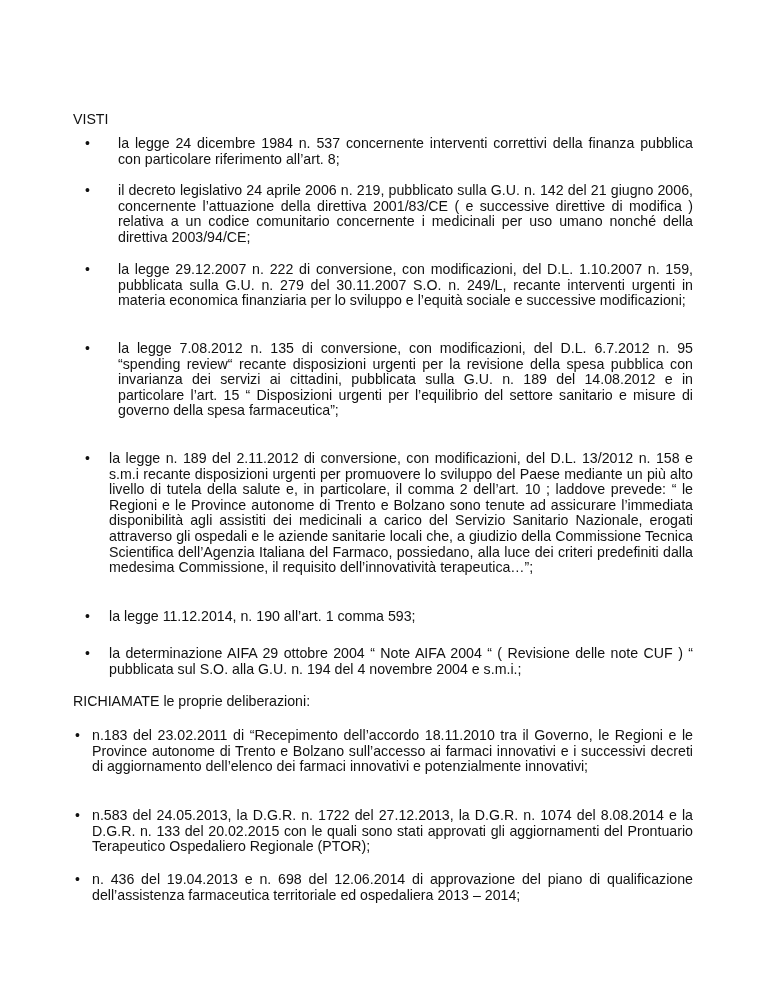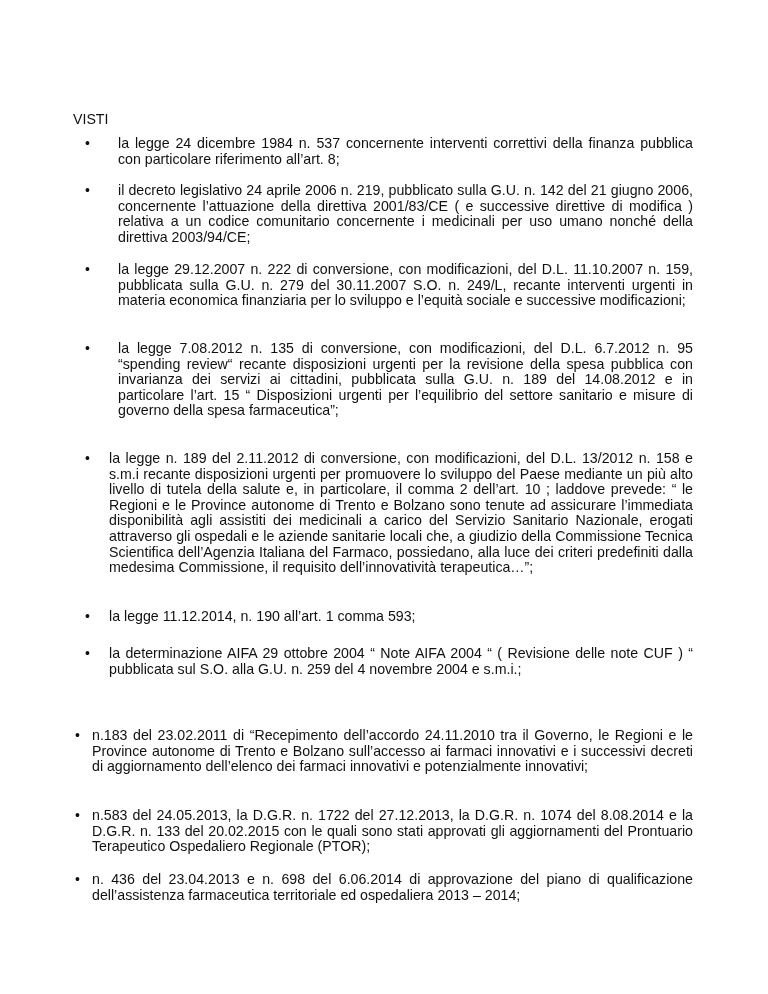--- a/index.html
+++ b/index.html
@@ -25,52 +25,53 @@
     <div class="text">la legge 24 dicembre 1984 n. 537 concernente interventi correttivi della finanza pubblica con particolare riferimento all’art. 8;</div>
   </div>
 
   <div class="item list1" style="left:118px; top:183px; width:575px;">
     <span class="bullet">•</span>
     <div class="text">il decreto legislativo 24 aprile 2006 n. 219, pubblicato sulla G.U. n. 142 del 21 giugno 2006, concernente l’attuazione della direttiva 2001/83/CE ( e successive direttive di modifica ) relativa a un codice comunitario concernente i medicinali per uso umano nonché della direttiva 2003/94/CE;</div>
   </div>
 
   <div class="item list1" style="left:118px; top:262px; width:575px;">
     <span class="bullet">•</span>
-    <div class="text">la legge 29.12.2007 n. 222 di conversione, con modificazioni, del D.L. 11.10.2007 n. 159, pubblicata sulla G.U. n. 279 del 30.11.2007 S.O. n. 249/L, recante interventi urgenti in materia economica finanziaria per lo sviluppo e l’equità sociale e successive modificazioni;</div>
+    <div class="text">la legge 29.12.2007 n. 222 di conversione, con modificazioni, del D.L. 1.10.2007 n. 159, pubblicata sulla G.U. n. 279 del 30.11.2007 S.O. n. 249/L, recante interventi urgenti in materia economica finanziaria per lo sviluppo e l’equità sociale e successive modificazioni;</div>
   </div>
 
   <div class="item list1" style="left:118px; top:341px; width:575px;">
     <span class="bullet">•</span>
     <div class="text">la legge 7.08.2012 n. 135 di conversione, con modificazioni, del D.L. 6.7.2012 n. 95 “spending review“ recante disposizioni urgenti per la revisione della spesa pubblica con invarianza dei servizi ai cittadini, pubblicata sulla G.U. n. 189 del 14.08.2012 e in particolare l’art. 15 “ Disposizioni urgenti per l’equilibrio del settore sanitario e misure di governo della spesa farmaceutica”;</div>
   </div>
 
   <div class="item list1" style="left:109px; top:451px; width:584px;">
     <span class="bullet" style="left:-24px;">•</span>
     <div class="text">la legge n. 189 del 2.11.2012 di conversione, con modificazioni, del D.L. 13/2012 n. 158 e s.m.i recante disposizioni urgenti per promuovere lo sviluppo del Paese mediante un più alto livello di tutela della salute e, in particolare, il comma 2 dell’art. 10 ; laddove prevede: “ le Regioni e le Province autonome di Trento e Bolzano sono tenute ad assicurare l’immediata disponibilità agli assistiti dei medicinali a carico del Servizio Sanitario Nazionale, erogati attraverso gli ospedali e le aziende sanitarie locali che, a giudizio della Commissione Tecnica Scientifica dell’Agenzia Italiana del Farmaco, possiedano, alla luce dei criteri predefiniti dalla medesima Commissione, il requisito dell’innovatività terapeutica…”;</div>
   </div>
 
   <div class="item list1" style="left:109px; top:609px; width:584px;">
     <span class="bullet" style="left:-24px;">•</span>
     <div class="text">la legge 11.12.2014, n. 190 all’art. 1 comma 593;</div>
   </div>
 
   <div class="item list1" style="left:109px; top:646px; width:584px;">
     <span class="bullet" style="left:-24px;">•</span>
-    <div class="text">la determinazione AIFA 29 ottobre 2004 “ Note AIFA 2004 “ ( Revisione delle note CUF ) “ pubblicata sul S.O. alla G.U. n. 259 del 4 novembre 2004 e s.m.i.;</div>
+    <div class="text">la determinazione AIFA 29 ottobre 2004 “ Note AIFA 2004 “ ( Revisione delle note CUF ) “ pubblicata sul S.O. alla G.U. n. 194 del 4 novembre 2004 e s.m.i.;</div>
   </div>
 
+  <div class="heading" style="top:694px;">RICHIAMATE le proprie deliberazioni:</div>
 
   <div class="item list2" style="left:92px; top:728px; width:601px;">
     <span class="bullet">•</span>
-    <div class="text">n.183 del 23.02.2011 di “Recepimento dell’accordo 24.11.2010 tra il Governo, le Regioni e le Province autonome di Trento e Bolzano sull’accesso ai farmaci innovativi e i successivi decreti di aggiornamento dell’elenco dei farmaci innovativi e potenzialmente innovativi;</div>
+    <div class="text">n.183 del 23.02.2011 di “Recepimento dell’accordo 18.11.2010 tra il Governo, le Regioni e le Province autonome di Trento e Bolzano sull’accesso ai farmaci innovativi e i successivi decreti di aggiornamento dell’elenco dei farmaci innovativi e potenzialmente innovativi;</div>
   </div>
 
   <div class="item list2" style="left:92px; top:808px; width:601px;">
     <span class="bullet">•</span>
     <div class="text">n.583 del 24.05.2013, la D.G.R. n. 1722 del 27.12.2013, la D.G.R. n. 1074 del 8.08.2014 e la D.G.R. n. 133 del 20.02.2015 con le quali sono stati approvati gli aggiornamenti del Prontuario Terapeutico Ospedaliero Regionale (PTOR);</div>
   </div>
 
   <div class="item list2" style="left:92px; top:872px; width:601px;">
     <span class="bullet">•</span>
-    <div class="text">n. 436 del 23.04.2013 e n. 698 del 6.06.2014 di approvazione del piano di qualificazione dell’assistenza farmaceutica territoriale ed ospedaliera 2013 – 2014;</div>
+    <div class="text">n. 436 del 19.04.2013 e n. 698 del 12.06.2014 di approvazione del piano di qualificazione dell’assistenza farmaceutica territoriale ed ospedaliera 2013 – 2014;</div>
   </div>
 
 </div>
 
 </body></html>

